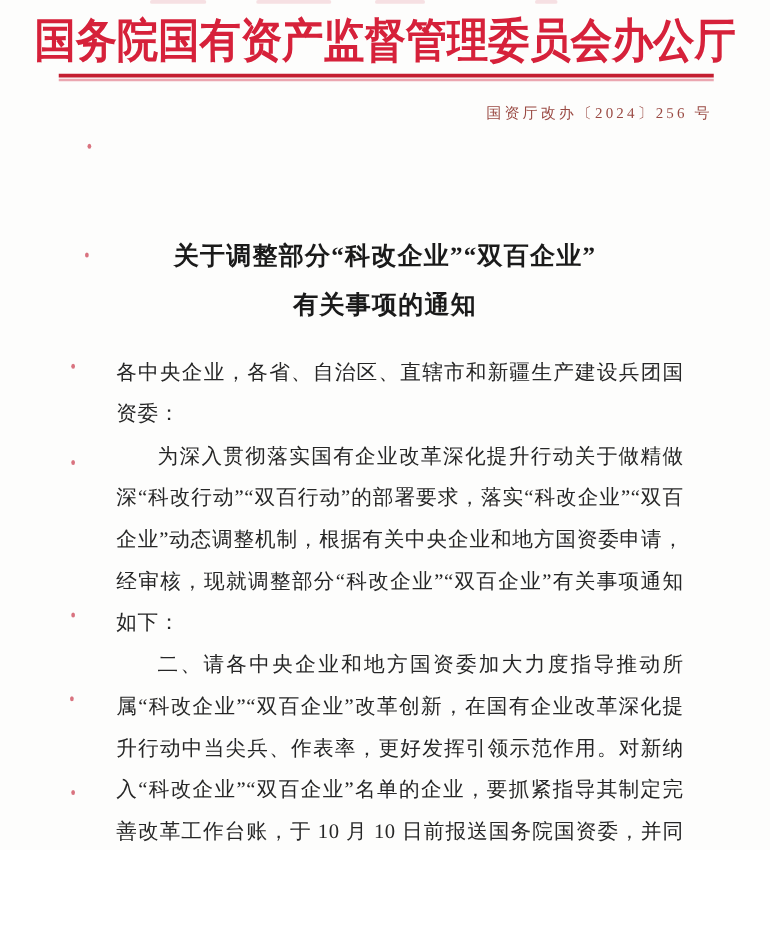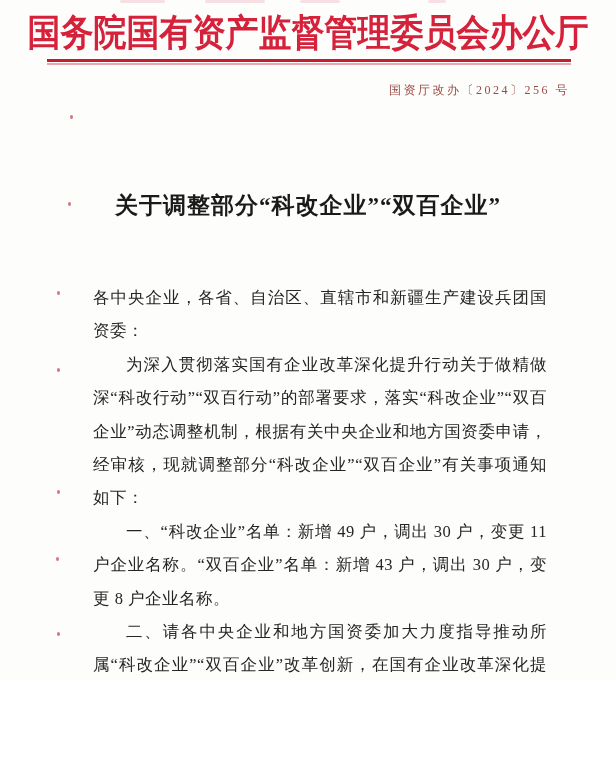--- a/index.html
+++ b/index.html
@@ -36,21 +36,21 @@
   .doc-number{
     position:absolute;top:82px;right:46px;
     font-size:12px;
     color:var(--docnum-red);
     letter-spacing:2.5px;
     white-space:nowrap;
   }
   .doc-title{
     position:absolute;top:186px;left:0;right:0;
     text-align:center;
-    font-size:23px;font-weight:bold;
+    font-size:20px;font-weight:bold;
     color:var(--title-black);
     line-height:39px;
     letter-spacing:1px;
   }
   .body{
     position:absolute;top:281px;left:75px;width:472px;
     font-size:16.5px;
     color:var(--body-black);
     line-height:33.4px;
     text-align:justify;
@@ -89,26 +89,26 @@
 
   <div class="rule-top">
     <div class="thick"></div>
     <div class="thin"></div>
   </div>
 
   <div class="doc-number">国资厅改办〔2024〕256 号</div>
 
   <div class="doc-title">
     <div>关于调整部分“科改企业”“双百企业”</div>
+    <div>有关事项的通知</div>
   </div>
 
   <div class="body">
     <p class="no-indent">各中央企业，各省、自治区、直辖市和新疆生产建设兵团国资委：</p>
     <p>为深入贯彻落实国有企业改革深化提升行动关于做精做深“科改行动”“双百行动”的部署要求，落实“科改企业”“双百企业”动态调整机制，根据有关中央企业和地方国资委申请，经审核，现就调整部分“科改企业”“双百企业”有关事项通知如下：</p>
-    <p>一、“科改企业”名单：新增 49 户，调出 30 户，变更 11 户企业名称。“双百企业”名单：新增 43 户，调出 30 户，变更 8 户企业名称。</p>
     <p>二、请各中央企业和地方国资委加大力度指导推动所属“科改企业”“双百企业”改革创新，在国有企业改革深化提升行动中当尖兵、作表率，更好发挥引领示范作用。对新纳入“科改企业”“双百企业”名单的企业，要抓紧指导其制定完善改革工作台账，于 10 月 10 日前报送国务院国资委，并同步推动各项改革任务落地见效。</p>
   </div>
 
   <div class="attachment">附件：1.“科改企业”调整名单</div>
 
   <div class="rule-bottom">
     <div class="thin"></div>
     <div class="thick"></div>
   </div>
 

